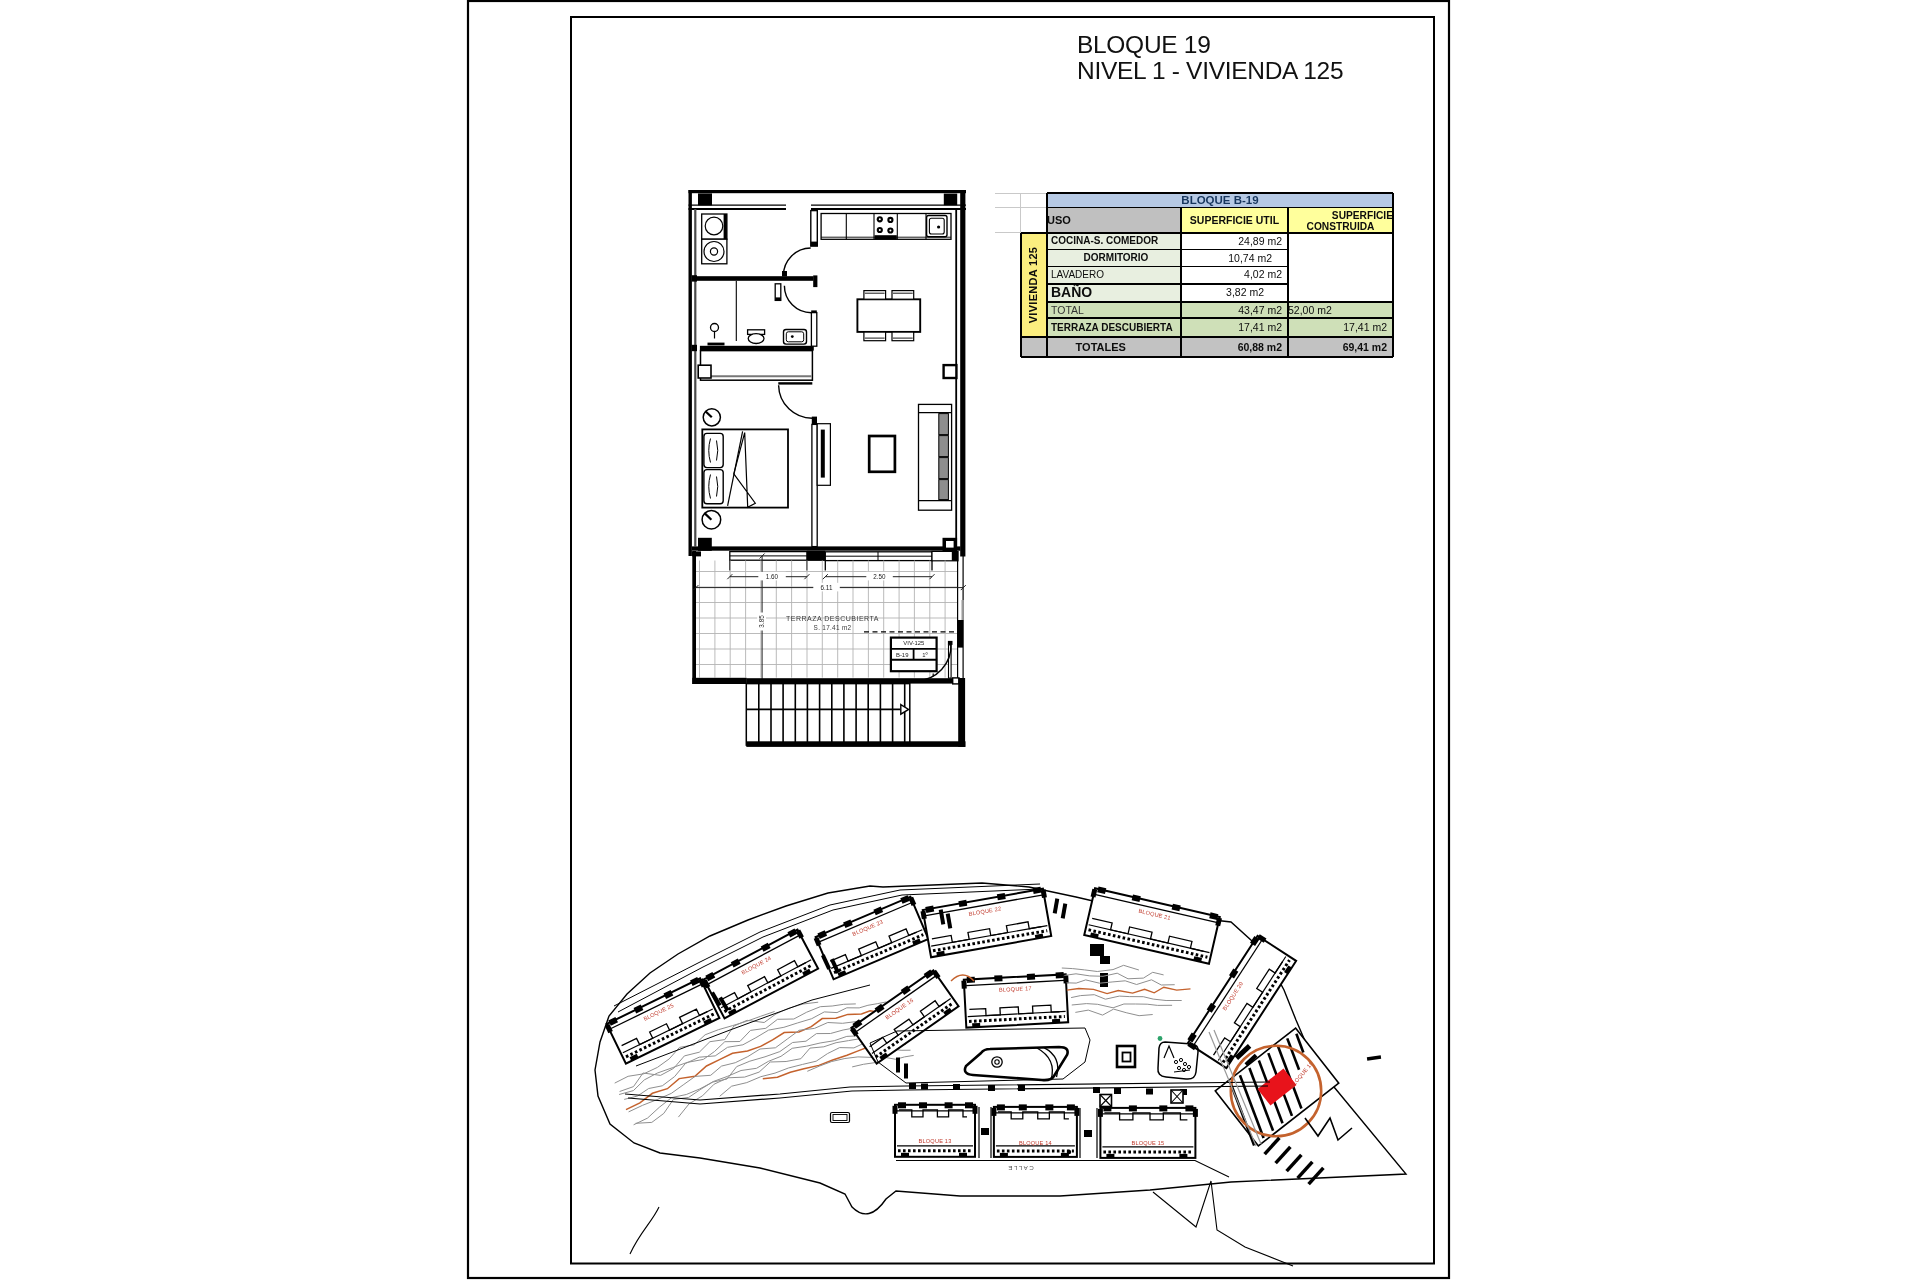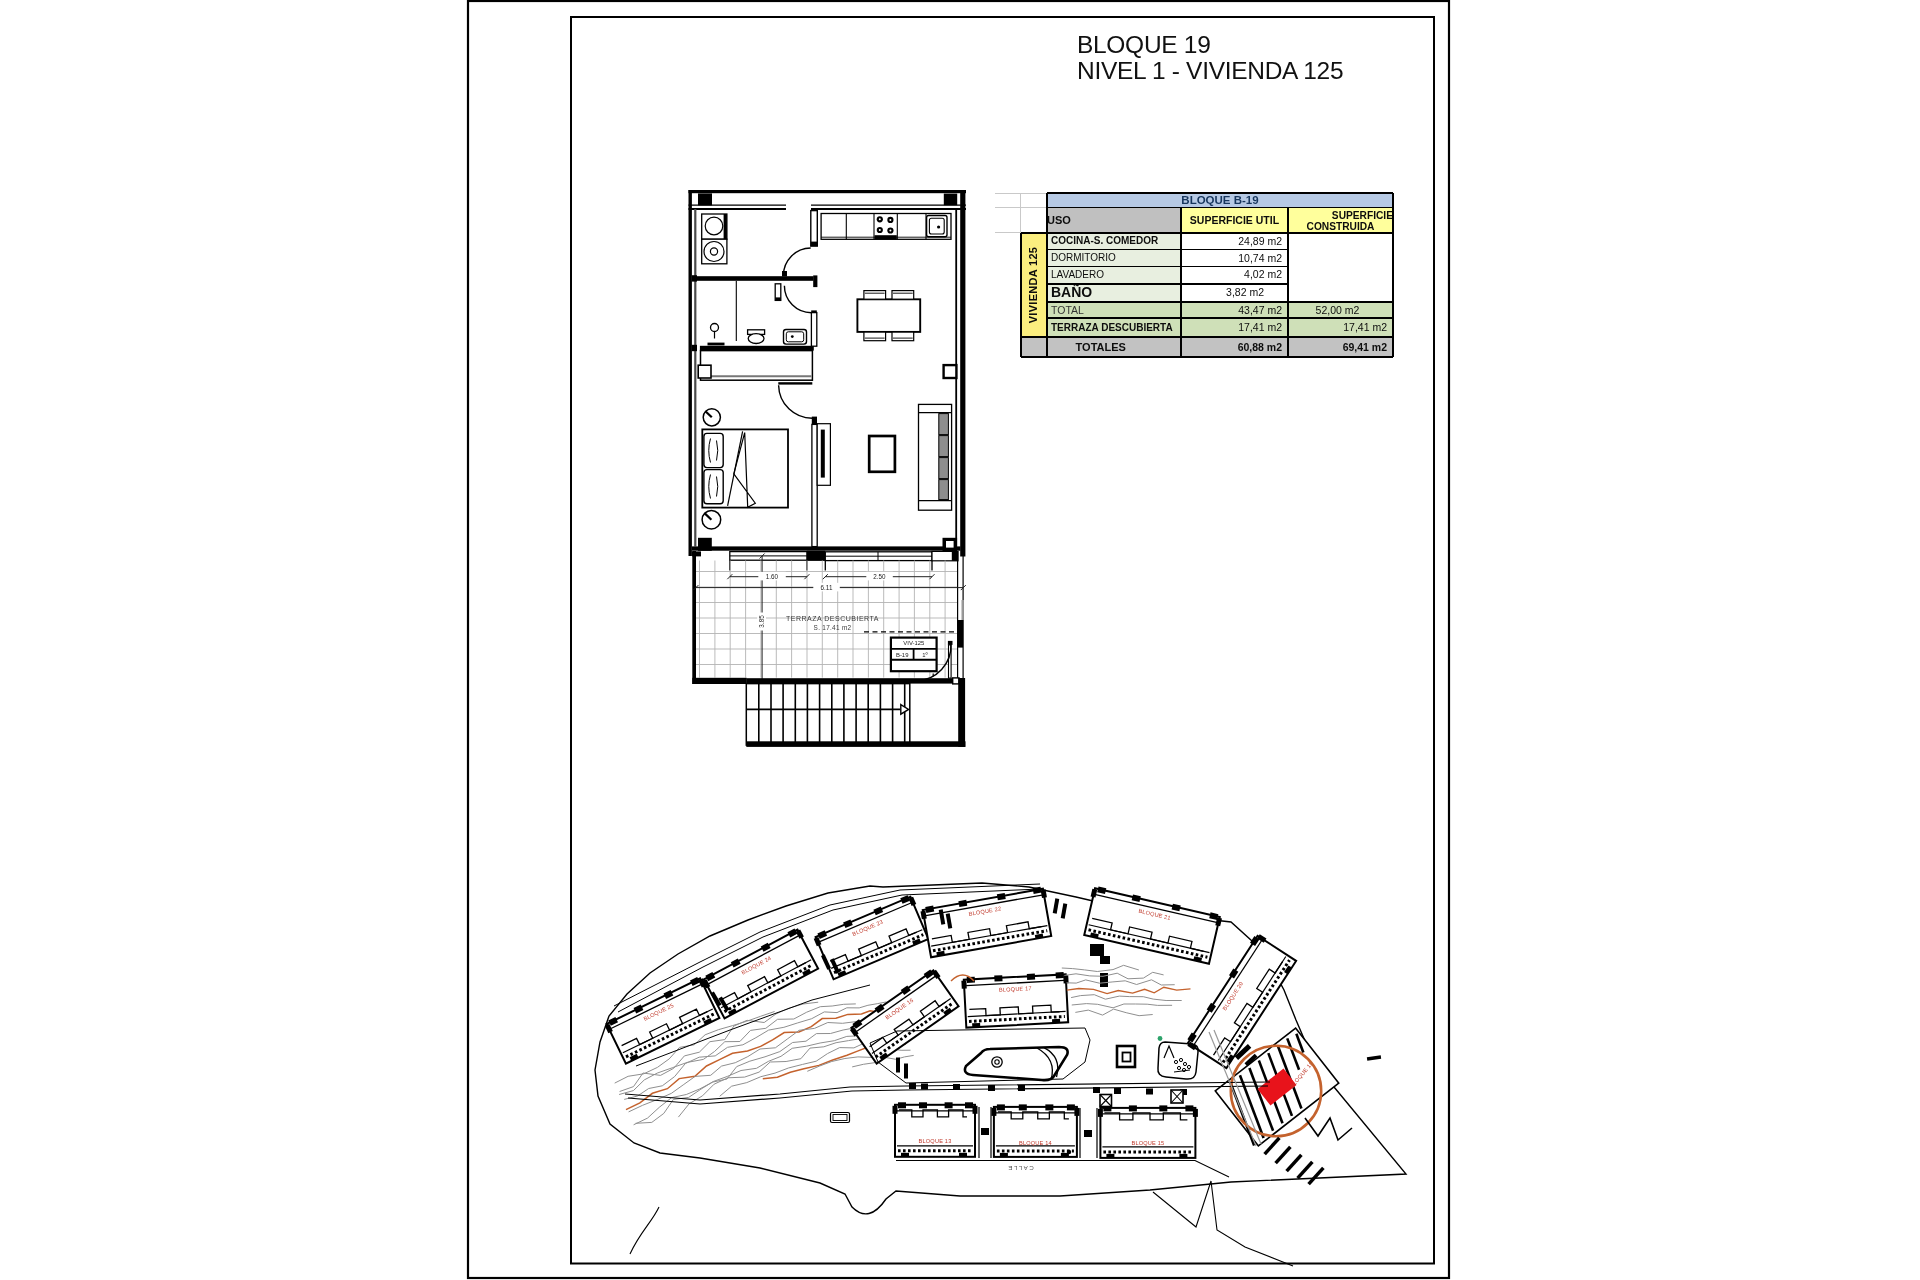--- a/index.html
+++ b/index.html
@@ -540,29 +540,29 @@
     <div style="position:absolute;left:1047px;top:232.8px;width:134px;height:68.89999999999998px;background:#e8efe0"></div>
     <div style="position:absolute;left:1047px;top:301.7px;width:346px;height:35.60000000000002px;background:#cfe0b8"></div>
     <div style="position:absolute;left:1020.5px;top:337.3px;width:372.5px;height:20.0px;background:#c2c2c2"></div>
     <div style="position:absolute;left:1047px;top:193.2px;width:346px;height:14.300000000000011px;font-size:11.5px;font-weight:bold;color:#17365d;text-align:center;line-height:14.300000000000011px;letter-spacing:0px;white-space:nowrap">BLOQUE B-19</div>
     <div style="position:absolute;left:1047px;top:207.5px;width:134px;height:25.30000000000001px;font-size:11px;font-weight:bold;color:#0d0d0d;text-align:left;line-height:25.30000000000001px;letter-spacing:0px;white-space:nowrap">USO</div>
     <div style="position:absolute;left:1181px;top:207.5px;width:107px;height:25.30000000000001px;font-size:10.5px;font-weight:bold;color:#0d0d0d;text-align:center;line-height:25.30000000000001px;letter-spacing:0px;white-space:nowrap">SUPERFICIE UTIL</div>
     <div style="position:absolute;left:1288px;top:209.5px;width:105px;height:11px;font-size:10.2px;font-weight:bold;color:#0d0d0d;text-align:right;line-height:11px;letter-spacing:0px;white-space:nowrap">SUPERFICIE</div>
     <div style="position:absolute;left:1288px;top:220.5px;width:105px;height:11px;font-size:10.2px;font-weight:bold;color:#0d0d0d;text-align:center;line-height:11px;letter-spacing:0px;white-space:nowrap">CONSTRUIDA</div>
     <div style="position:absolute;left:1051px;top:232.8px;width:130px;height:16.899999999999977px;font-size:10px;font-weight:bold;color:#0d0d0d;text-align:left;line-height:16.899999999999977px;letter-spacing:0px;white-space:nowrap">COCINA-S. COMEDOR</div>
     <div style="position:absolute;left:1181px;top:232.8px;width:107px;height:16.899999999999977px;font-size:10.5px;font-weight:normal;color:#0d0d0d;text-align:right;line-height:16.899999999999977px;padding-right:6px;letter-spacing:0px;white-space:nowrap">24,89 m2</div>
-    <div style="position:absolute;left:1051px;top:249.7px;width:130px;height:16.5px;font-size:10px;font-weight:normal;color:#0d0d0d;text-align:left;line-height:16.5px;letter-spacing:0px;white-space:nowrap">DORMITORIO</div>
-    <div style="position:absolute;left:1181px;top:249.7px;width:107px;height:16.5px;font-size:10.5px;font-weight:normal;color:#0d0d0d;text-align:right;line-height:16.5px;padding-right:6px;letter-spacing:0px;white-space:nowrap">10,74 m2</div>
+    <div style="position:absolute;left:1051px;top:249.7px;width:130px;height:16.5px;font-size:10px;font-weight:bold;color:#0d0d0d;text-align:center;line-height:16.5px;letter-spacing:0px;white-space:nowrap">DORMITORIO</div>
+    <div style="position:absolute;left:1181px;top:249.7px;width:107px;height:16.5px;font-size:10.5px;font-weight:normal;color:#0d0d0d;text-align:right;line-height:16.5px;padding-right:16px;letter-spacing:0px;white-space:nowrap">10,74 m2</div>
     <div style="position:absolute;left:1051px;top:266.2px;width:130px;height:24px;font-size:10px;font-weight:normal;color:#0d0d0d;text-align:left;line-height:17.80000000000001px;letter-spacing:0px;white-space:nowrap">LAVADERO</div>
     <div style="position:absolute;left:1181px;top:266.2px;width:107px;height:17.80000000000001px;font-size:10.5px;font-weight:normal;color:#0d0d0d;text-align:right;line-height:17.80000000000001px;padding-right:6px;letter-spacing:0px;white-space:nowrap">4,02 m2</div>
     <div style="position:absolute;left:1051px;top:284.0px;width:130px;height:31px;font-size:14px;font-weight:bold;color:#0d0d0d;text-align:left;line-height:17.69999999999999px;letter-spacing:0px;white-space:nowrap">BAÑO</div>
     <div style="position:absolute;left:1181px;top:284.0px;width:107px;height:17.69999999999999px;font-size:10.5px;font-weight:normal;color:#0d0d0d;text-align:right;line-height:17.69999999999999px;padding-right:24px;letter-spacing:0px;white-space:nowrap">3,82 m2</div>
     <div style="position:absolute;left:1051px;top:301.7px;width:130px;height:16.30000000000001px;font-size:10.5px;font-weight:normal;color:#333;text-align:left;line-height:16.30000000000001px;letter-spacing:0px;white-space:nowrap">TOTAL</div>
     <div style="position:absolute;left:1181px;top:301.7px;width:107px;height:16.30000000000001px;font-size:10.5px;font-weight:normal;color:#0d0d0d;text-align:right;line-height:16.30000000000001px;padding-right:6px;letter-spacing:0px;white-space:nowrap">43,47 m2</div>
-    <div style="position:absolute;left:1288px;top:301.7px;width:105px;height:16.30000000000001px;font-size:10.5px;font-weight:normal;color:#0d0d0d;text-align:center;line-height:16.30000000000001px;padding-right:6px;letter-spacing:0px;white-space:nowrap">52,00 m2</div>
+    <div style="position:absolute;left:1288px;top:301.7px;width:105px;height:16.30000000000001px;font-size:10.5px;font-weight:normal;color:#0d0d0d;text-align:left;line-height:16.30000000000001px;padding-right:6px;letter-spacing:0px;white-space:nowrap">52,00 m2</div>
     <div style="position:absolute;left:1051px;top:318.0px;width:130px;height:19.30000000000001px;font-size:10px;font-weight:bold;color:#0d0d0d;text-align:left;line-height:19.30000000000001px;letter-spacing:0px;white-space:nowrap">TERRAZA DESCUBIERTA</div>
     <div style="position:absolute;left:1181px;top:318.0px;width:107px;height:19.30000000000001px;font-size:10.5px;font-weight:normal;color:#0d0d0d;text-align:right;line-height:19.30000000000001px;padding-right:6px;letter-spacing:0px;white-space:nowrap">17,41 m2</div>
     <div style="position:absolute;left:1288px;top:318.0px;width:105px;height:19.30000000000001px;font-size:10.5px;font-weight:normal;color:#0d0d0d;text-align:right;line-height:19.30000000000001px;padding-right:6px;letter-spacing:0px;white-space:nowrap">17,41 m2</div>
     <div style="position:absolute;left:1020.5px;top:337.3px;width:160.5px;height:20.0px;font-size:11px;font-weight:bold;color:#0d0d0d;text-align:center;line-height:20.0px;letter-spacing:0px;white-space:nowrap">TOTALES</div>
     <div style="position:absolute;left:1181px;top:337.3px;width:107px;height:20.0px;font-size:10.5px;font-weight:bold;color:#0d0d0d;text-align:right;line-height:20.0px;padding-right:6px;letter-spacing:0px;white-space:nowrap">60,88 m2</div>
     <div style="position:absolute;left:1288px;top:337.3px;width:105px;height:20.0px;font-size:10.5px;font-weight:bold;color:#0d0d0d;text-align:right;line-height:20.0px;padding-right:6px;letter-spacing:0px;white-space:nowrap">69,41 m2</div>
     <div style="position:absolute;left:1020.5px;top:232.8px;width:26.5px;height:104.5px;display:flex;align-items:center;justify-content:center">
       <span style="transform:rotate(-90deg);font-size:11px;font-weight:bold;color:#0d0d0d;white-space:nowrap;letter-spacing:0.3px">VIVIENDA 125</span>
     </div>
     <div style="position:absolute;left:995px;top:192.7px;width:52px;height:1px;background:#c9c9c9"></div>

